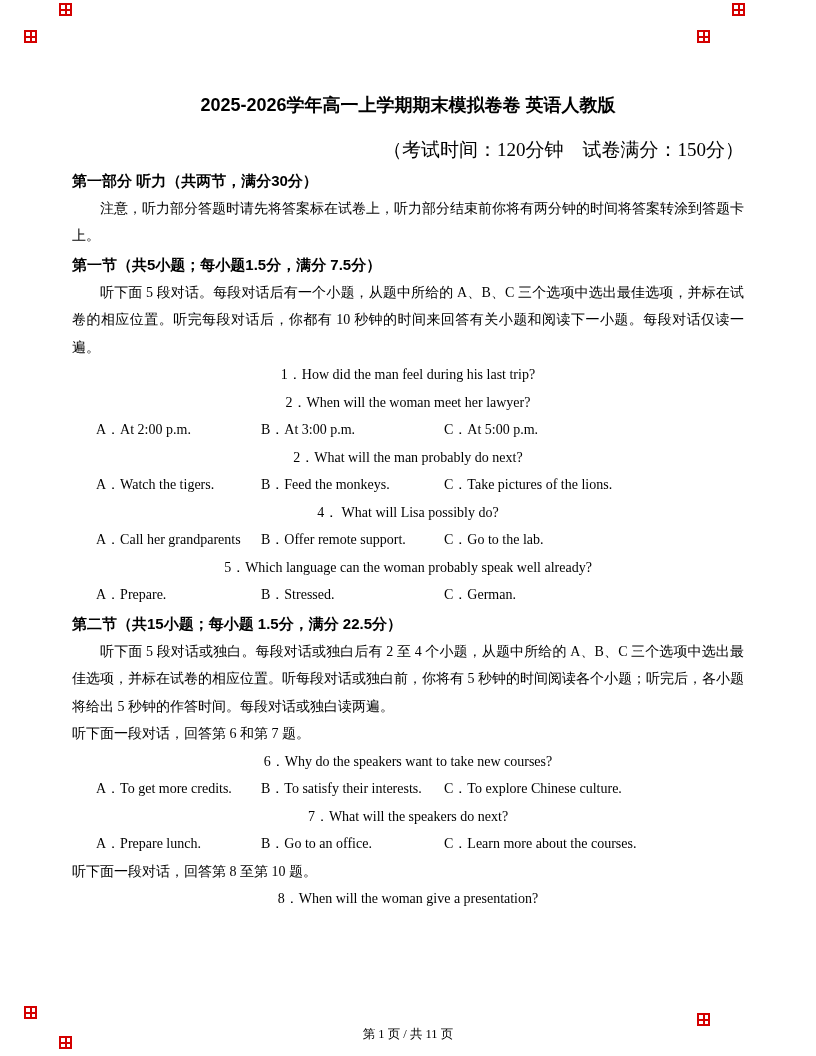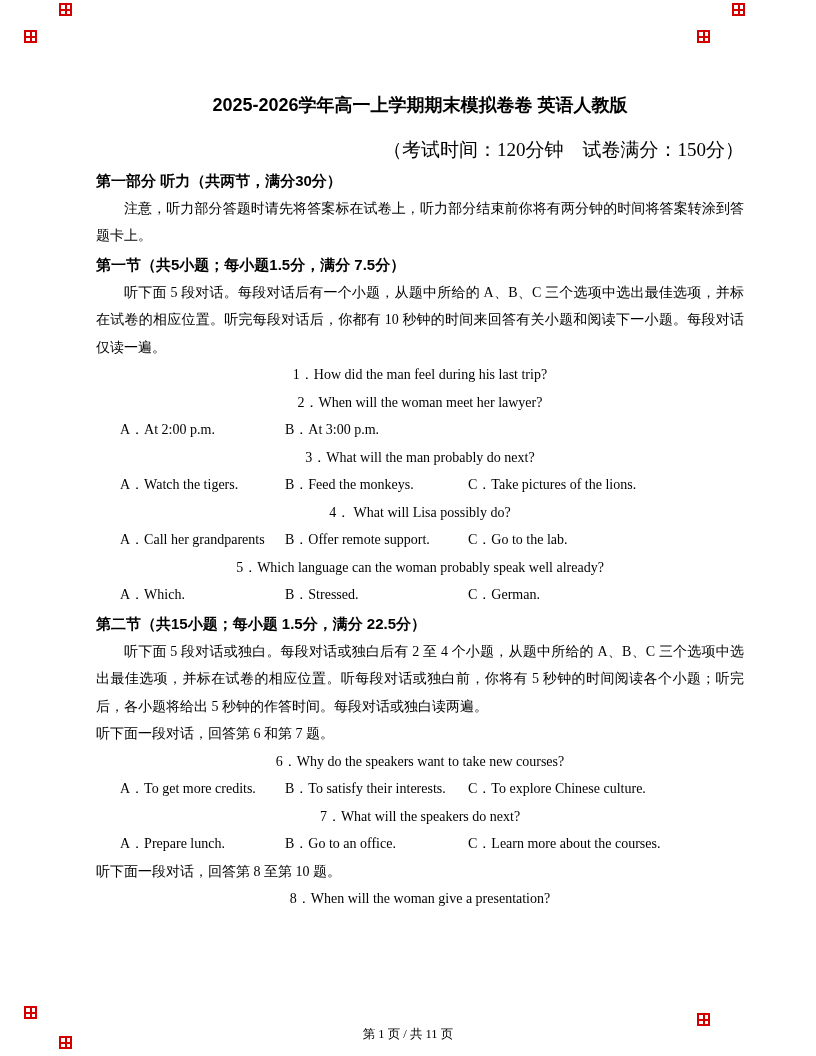--- a/index.html
+++ b/index.html
@@ -6,21 +6,21 @@
   body {
     width:816px; height:1056px;
     background:#ffffff;
     color:#000;
     font-family:"Liberation Serif", serif;
     position:relative;
     overflow:hidden;
   }
   .page {
     position:absolute; inset:0;
-    padding:94px 72px 0 96px;
+    padding:94px 72px 0 72px;
     box-sizing:border-box;
   }
   .exam-title {
     text-align:center;
     font-family:"Liberation Sans", sans-serif;
     font-weight:bold;
     font-size:18px;
     line-height:22px;
     margin-bottom:20px;
   }
@@ -107,45 +107,46 @@
 
   <div class="question">
     <div class="q-text">1．How did the man feel during his last trip?</div>
   </div>
 
   <div class="question">
     <div class="q-text">2．When will the woman meet her lawyer?</div>
     <div class="options">
       <span class="opt-a">A．At 2:00 p.m.</span>
       <span class="opt-b">B．At 3:00 p.m.</span>
+      <span class="opt-c">C．At 5:00 p.m.</span>
     </div>
   </div>
 
   <div class="question">
-    <div class="q-text">3．What will the man probably do next?</div>
+    <div class="q-text">2．What will the man probably do next?</div>
     <div class="options">
       <span class="opt-a">A．Watch the tigers.</span>
       <span class="opt-b">B．Feed the monkeys.</span>
       <span class="opt-c">C．Take pictures of the lions.</span>
     </div>
   </div>
 
   <div class="question">
     <div class="q-text">4．  What will Lisa possibly do?</div>
     <div class="options">
       <span class="opt-a">A．Call her grandparents</span>
       <span class="opt-b">B．Offer remote support.</span>
       <span class="opt-c">C．Go to the lab.</span>
     </div>
   </div>
 
   <div class="question">
     <div class="q-text">5．Which language can the woman probably speak well already?</div>
     <div class="options">
-      <span class="opt-a">A．Which.</span>
+      <span class="opt-a">A．Prepare.</span>
       <span class="opt-b">B．Stressed.</span>
       <span class="opt-c">C．German.</span>
     </div>
   </div>
 
   <div class="sec-heading">第二节（共15小题；每小题 1.5分，满分  22.5分）</div>
   <div class="para">听下面 5 段对话或独白。每段对话或独白后有 2 至 4 个小题，从题中所给的 A、B、C 三个选项中选出最佳选项，并标在试卷的相应位置。听每段对话或独白前，你将有 5 秒钟的时间阅读各个小题；听完后，各小题将给出 5 秒钟的作答时间。每段对话或独白读两遍。</div>
 
   <div class="cue-line">听下面一段对话，回答第 6 和第 7 题。</div>
 

